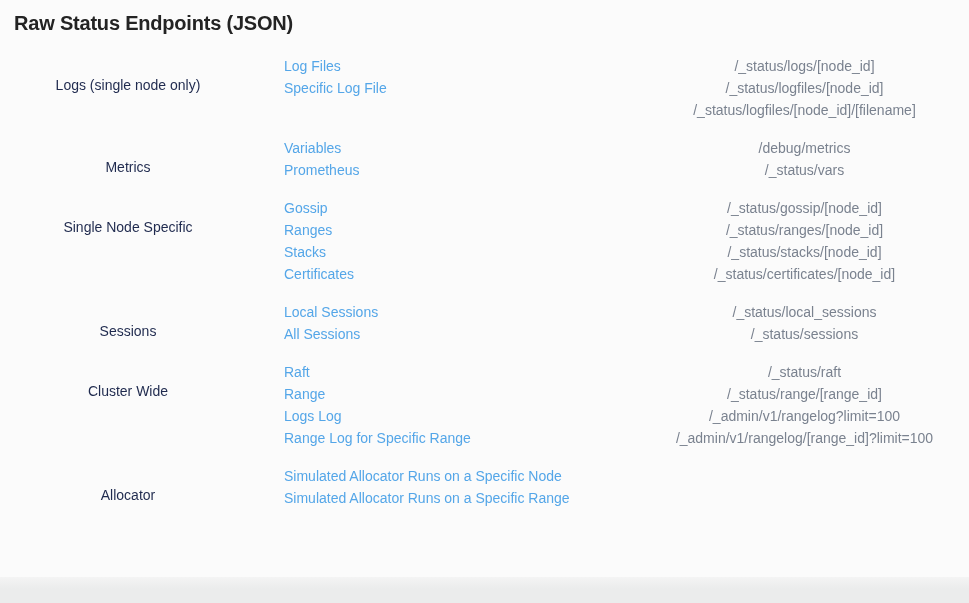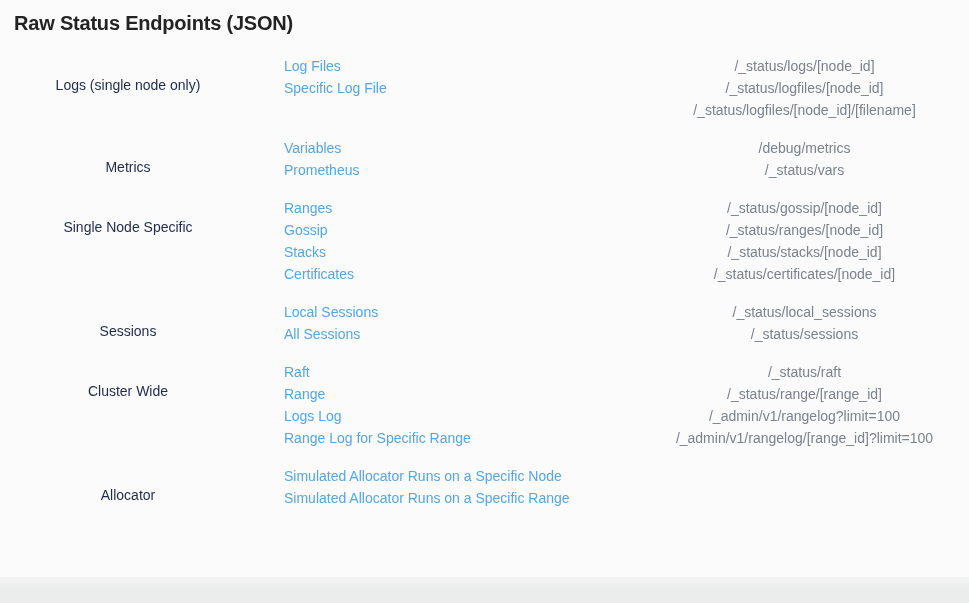--- a/index.html
+++ b/index.html
@@ -111,22 +111,22 @@
     <div class="col col-paths">
           <div class="line endpoint-path">/debug/metrics</div>
           <div class="line endpoint-path">/_status/vars</div>
         </div>
   </div>
 
 
   <div class="section">
     <div class="col col-category">Single Node Specific</div>
     <div class="col col-links">
+          <div class="line"><a class="endpoint-link" href="#">Gossip</a></div>
           <div class="line"><a class="endpoint-link" href="#">Ranges</a></div>
-          <div class="line"><a class="endpoint-link" href="#">Gossip</a></div>
           <div class="line"><a class="endpoint-link" href="#">Stacks</a></div>
           <div class="line"><a class="endpoint-link" href="#">Certificates</a></div>
         </div>
     <div class="col col-paths">
           <div class="line endpoint-path">/_status/gossip/[node_id]</div>
           <div class="line endpoint-path">/_status/ranges/[node_id]</div>
           <div class="line endpoint-path">/_status/stacks/[node_id]</div>
           <div class="line endpoint-path">/_status/certificates/[node_id]</div>
         </div>
   </div>

